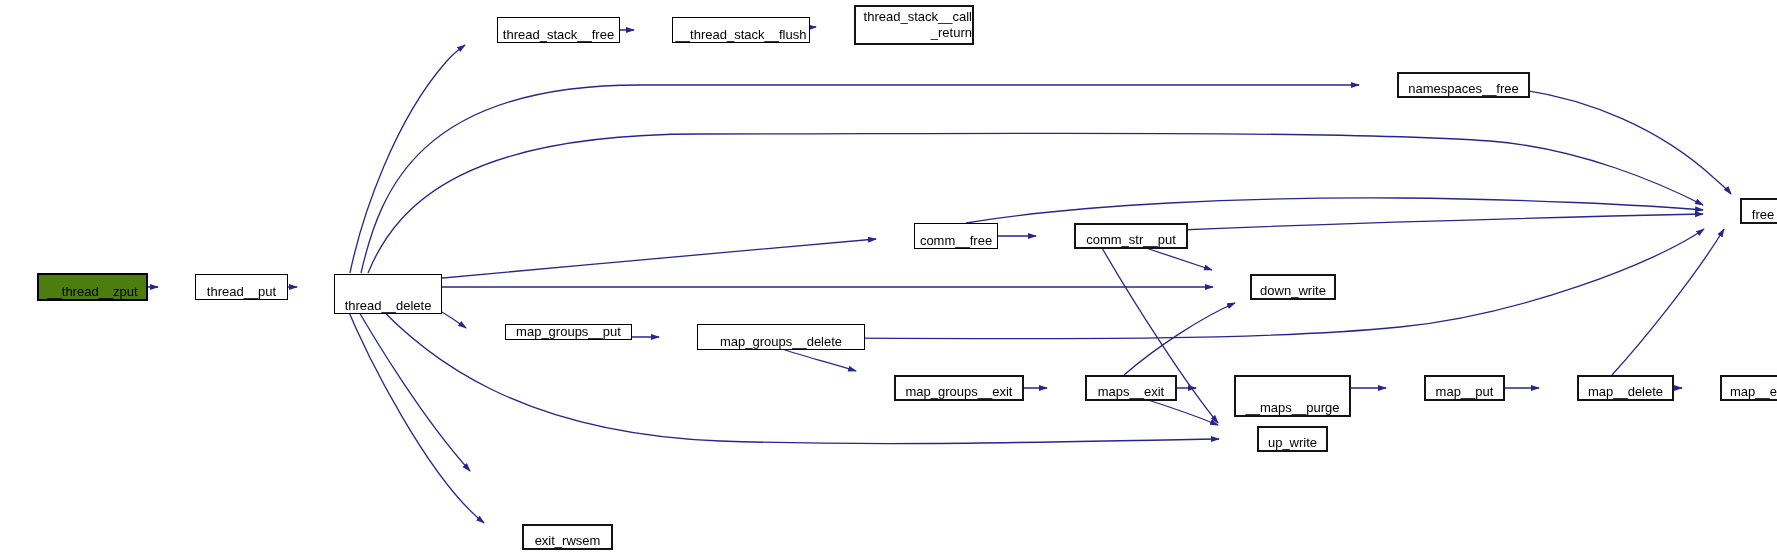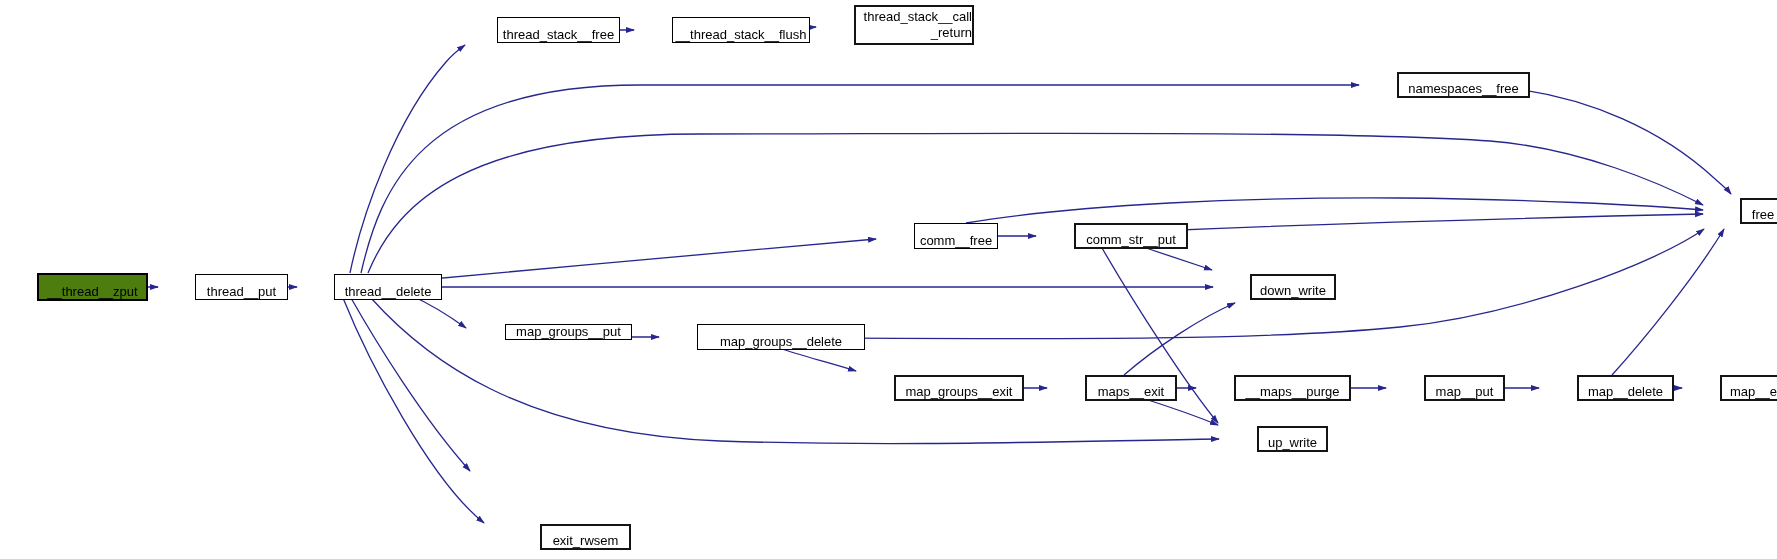--- a/index.html
+++ b/index.html
@@ -54,21 +54,21 @@
     <path class="edge" marker-end="url(#arrow)" d="M1612,375 C1642,342 1695,277 1724,229"></path>
     <path class="edge" marker-end="url(#arrow)" d="M371,298 C425,358 520,433 720,441 C900,447 1075,441 1219,439"></path>
     <path class="edge" marker-end="url(#arrow)" d="M351,298 C376,342 424,420 470,471"></path>
     <path class="edge" marker-end="url(#arrow)" d="M343,298 C368,360 430,480 484,523"></path>
   </svg>
 
   <div class="node highlight" style="left:5px;top:273px;width:111px;height:28px">__thread__zput</div>
 
   <div class="node" style="left:163px;top:274px;width:93px;height:26px">thread__put</div>
 
-  <div class="node" style="left:302px;top:274px;width:108px;height:26px">thread__delete</div>
+  <div class="node" style="left:302px;top:274px;width:108px;height:40px">thread__delete</div>
 
   <div class="node" style="left:465px;top:17px;width:123px;height:26px">thread_stack__free</div>
 
   <div class="node" style="left:640px;top:17px;width:138px;height:26px">__thread_stack__flush</div>
 
   <div class="node bold twoline" style="left:822px;top:5px;width:120px;height:40px">
     <span>thread_stack__call</span>
     <span>_return</span>
   </div>
 
@@ -83,26 +83,26 @@
   <div class="node bold" style="left:1218px;top:274px;width:86px;height:26px">down_write</div>
 
   <div class="node" style="left:473px;top:324px;width:127px;height:16px">map_groups__put</div>
 
   <div class="node" style="left:665px;top:324px;width:168px;height:26px">map_groups__delete</div>
 
   <div class="node bold" style="left:862px;top:375px;width:130px;height:26px">map_groups__exit</div>
 
   <div class="node bold" style="left:1053px;top:375px;width:92px;height:26px">maps__exit</div>
 
-  <div class="node bold" style="left:1202px;top:375px;width:117px;height:26px">__maps__purge</div>
+  <div class="node bold" style="left:1202px;top:375px;width:117px;height:42px">__maps__purge</div>
 
   <div class="node bold" style="left:1392px;top:375px;width:81px;height:26px">map__put</div>
 
   <div class="node bold" style="left:1545px;top:375px;width:97px;height:26px">map__delete</div>
 
   <div class="node bold" style="left:1688px;top:375px;width:80px;height:26px">map__exit</div>
 
   <div class="node bold" style="left:1225px;top:426px;width:71px;height:26px">up_write</div>
 
 
-  <div class="node bold" style="left:508px;top:524px;width:91px;height:26px">exit_rwsem</div>
+  <div class="node bold" style="left:490px;top:524px;width:91px;height:26px">exit_rwsem</div>
 
 </div>
 
 </body></html>

